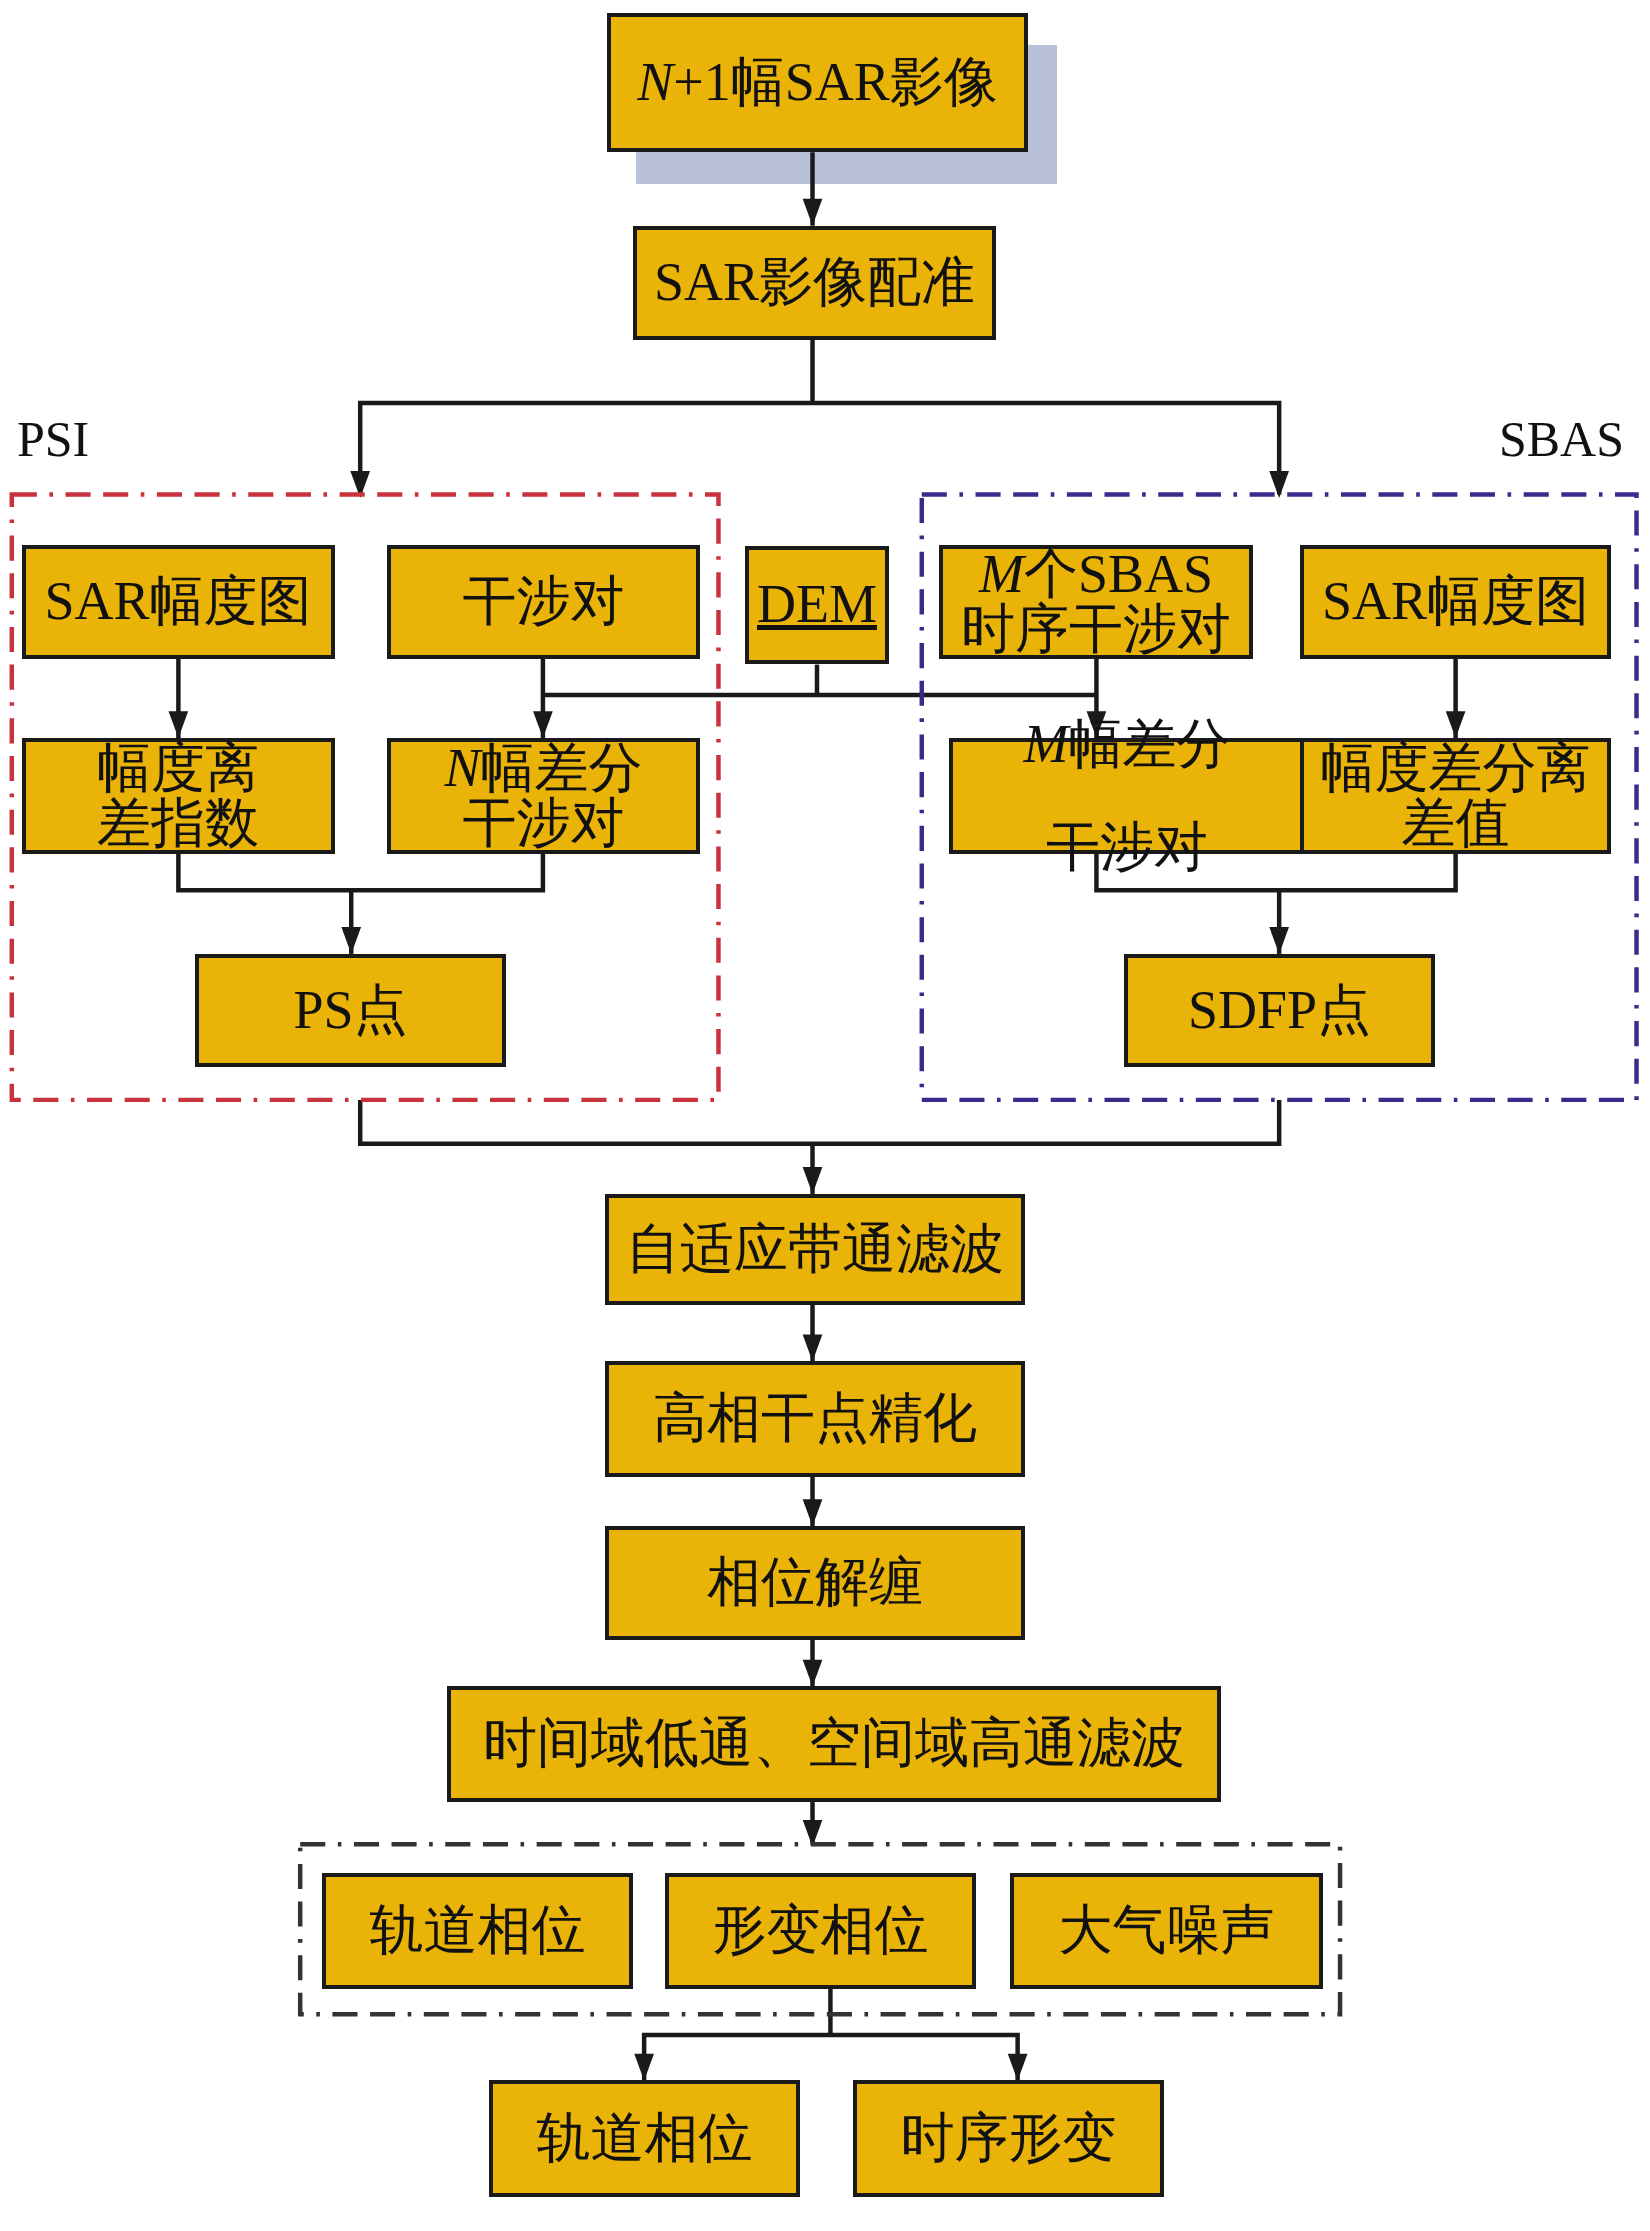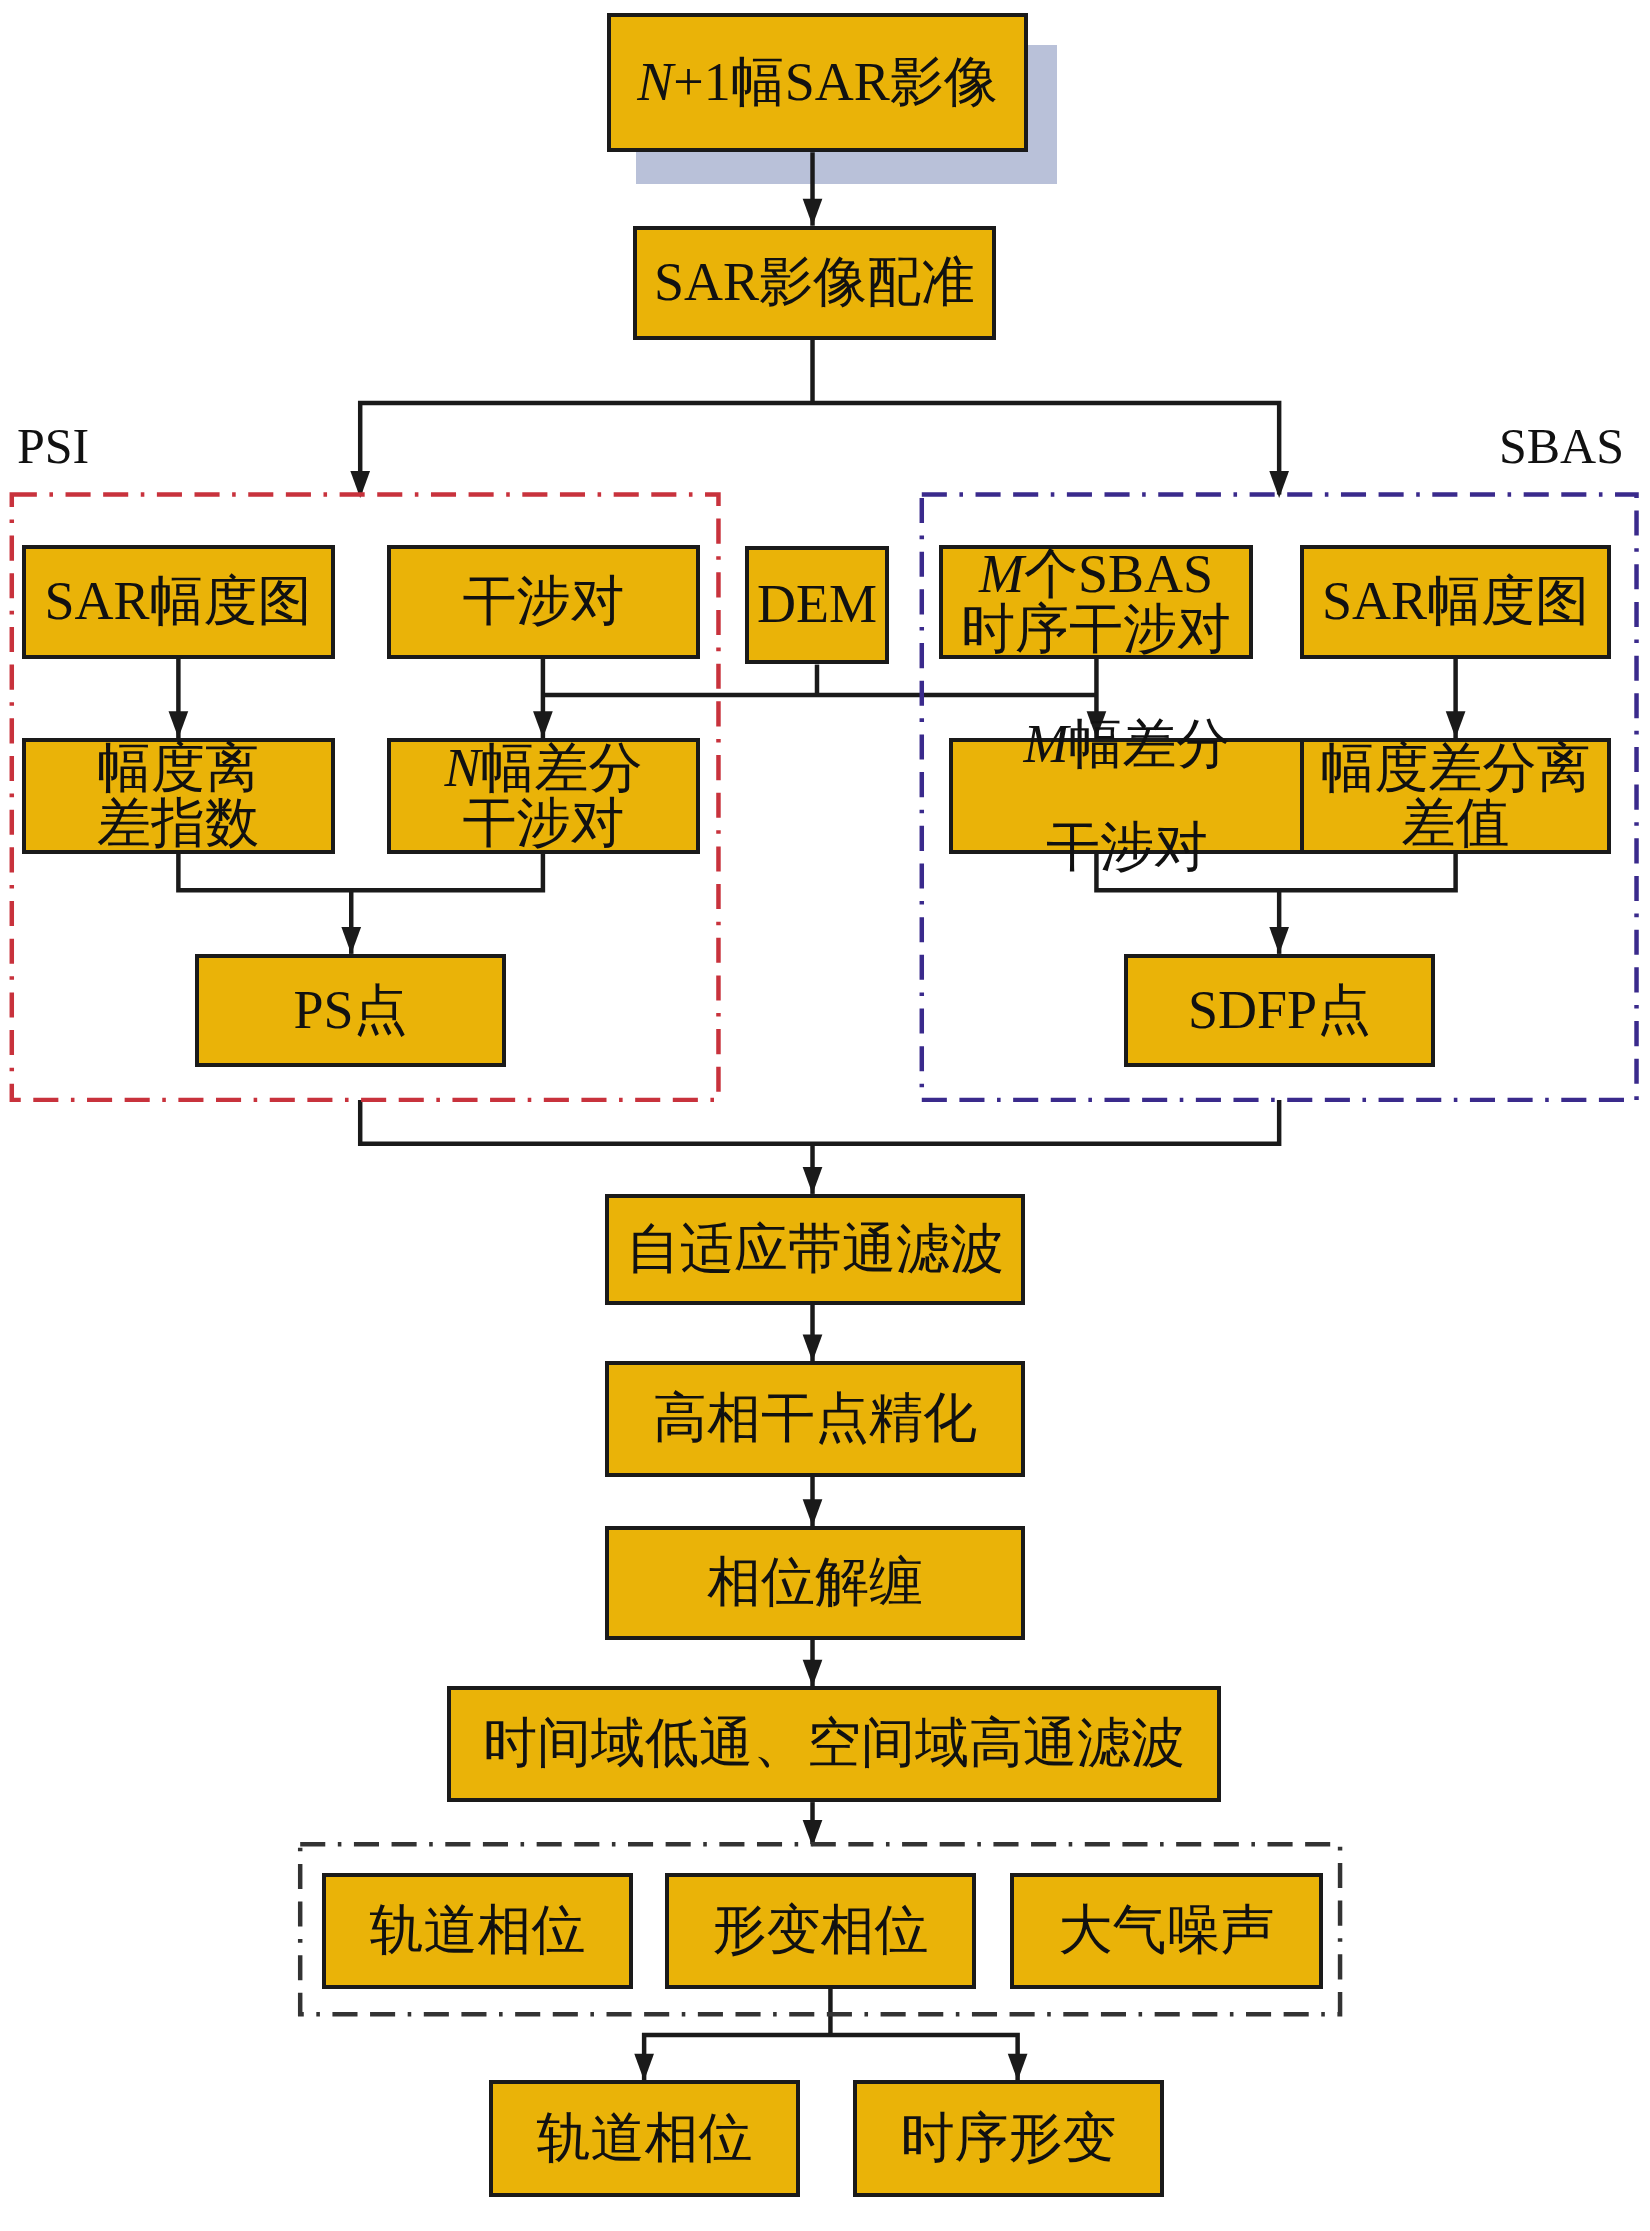--- a/index.html
+++ b/index.html
@@ -4,21 +4,21 @@
 <style>
   html, body { margin:0; padding:0; background:#ffffff; }
   body { width:1651px; height:2232px; position:relative; overflow:hidden;
          font-family:"Liberation Serif","DejaVu Serif",serif; color:#111; }
   .box { position:absolute; box-sizing:border-box; border:4.5px solid #1a1a1a; background:#eab308;
          display:flex; flex-direction:column; align-items:center; justify-content:center;
          text-align:center; line-height:1.02; font-size:54px; }
   .box .line { display:block; white-space:nowrap; }
   .box i { font-style:italic; }
   .shadow { position:absolute; background:#b9c1d9; }
-  .label { position:absolute; font-size:50px; white-space:nowrap;margin-top:7px; }
+  .label { position:absolute; font-size:50px; white-space:nowrap; }
   svg.wires { position:absolute; left:0; top:0; }
 </style>
 </head>
 <body>
 
 <div class="shadow" style="left:636px;top:45px;width:421px;height:139px;"></div>
 
 <svg class="wires" width="1651" height="2232" viewBox="0 0 1843 2492">
   <defs>
     <marker id="arr" markerWidth="10" markerHeight="10" refX="5" refY="8" orient="auto" markerUnits="userSpaceOnUse" viewBox="0 0 10 10">
@@ -82,21 +82,21 @@
   <span class="line">SAR影像配准</span>
 </div>
 
 <div class="box" style="left:21.5px;top:545px;width:313px;height:114px;">
   <span class="line">SAR幅度图</span>
 </div>
 <div class="box" style="left:387px;top:545px;width:313px;height:114px;">
   <span class="line">干涉对</span>
 </div>
 
-<div class="box" style="left:745px;top:546px;width:144px;height:118px;">
+<div class="box" style="left:745px;top:546px;width:144px;height:118px;text-decoration:underline;">
   <span class="line">DEM</span>
 </div>
 
 <div class="box" style="left:939px;top:545px;width:314px;height:114px;">
   <span class="line"><i>M</i><span>个SBAS</span></span>
   <span class="line">时序干涉对</span>
 </div>
 <div class="box" style="left:1300px;top:545px;width:311px;height:114px;">
   <span class="line">SAR幅度图</span>
 </div>

